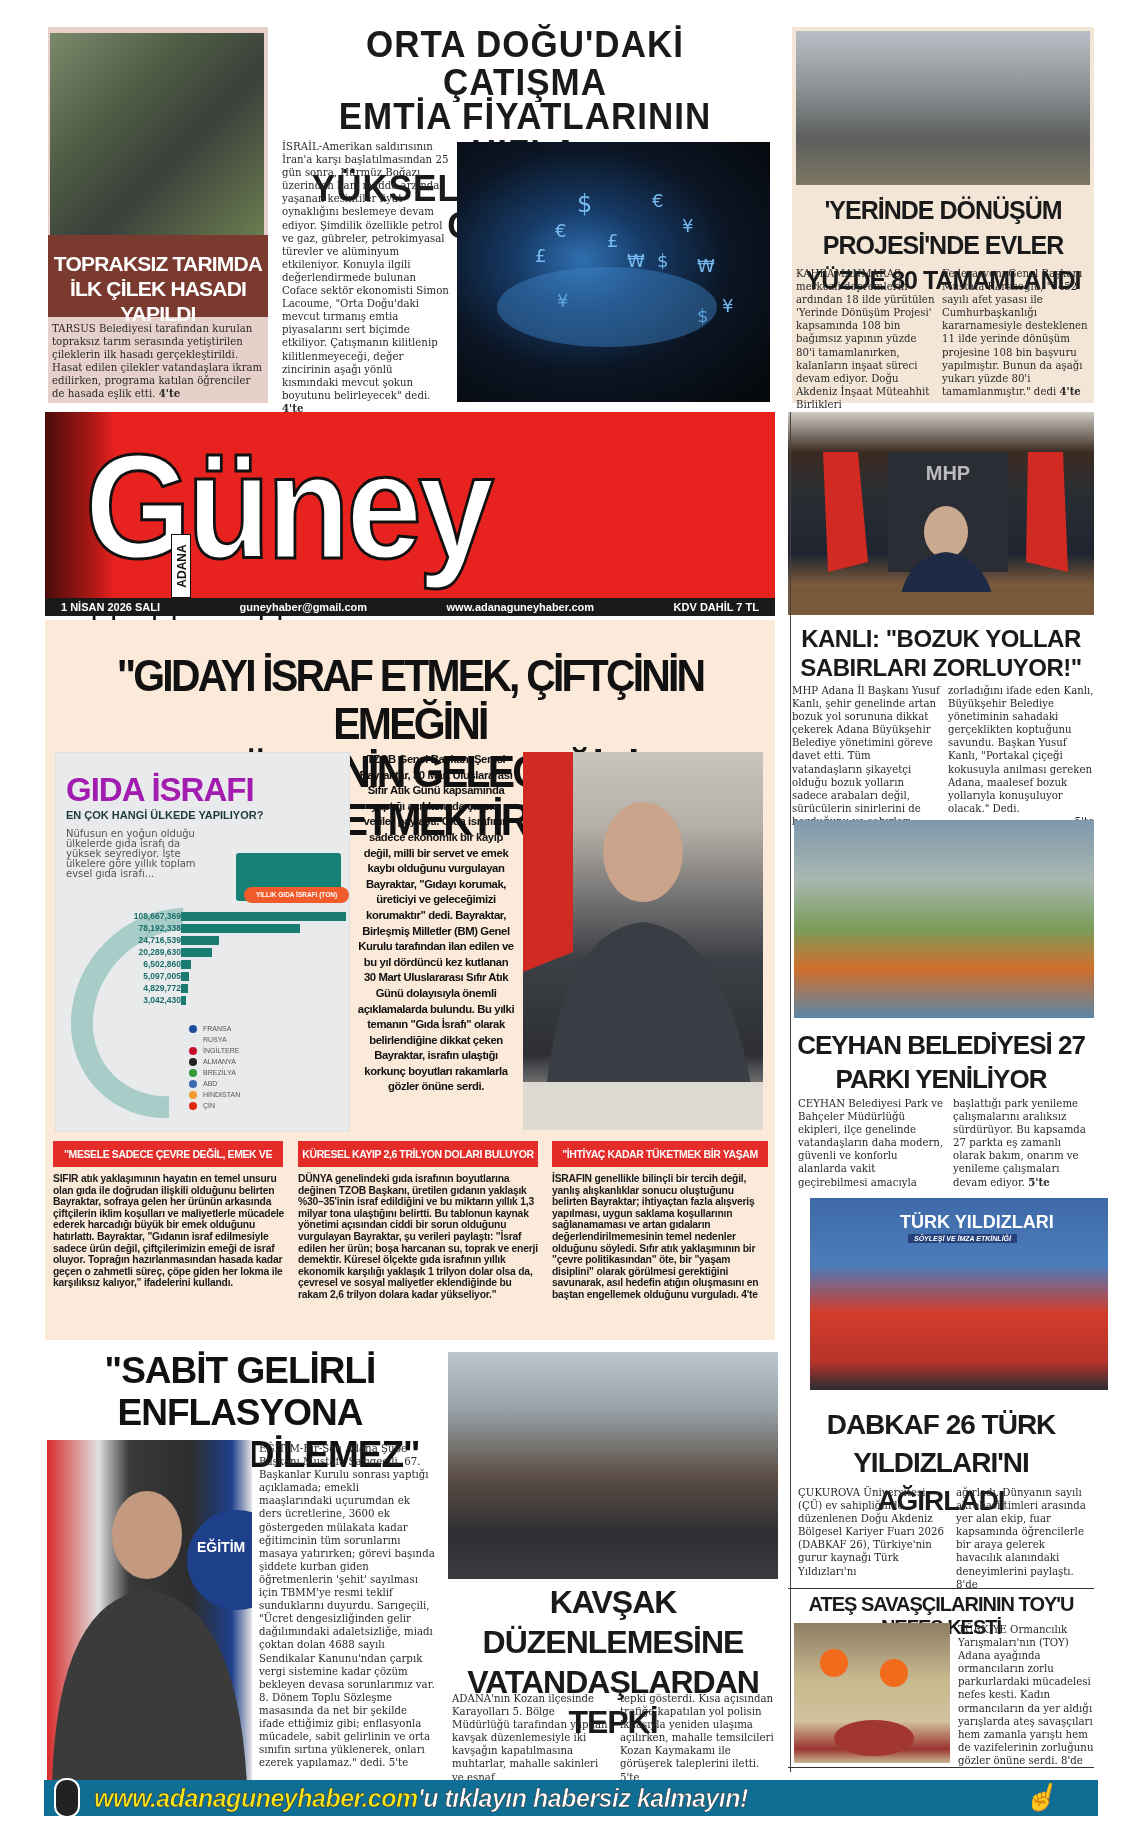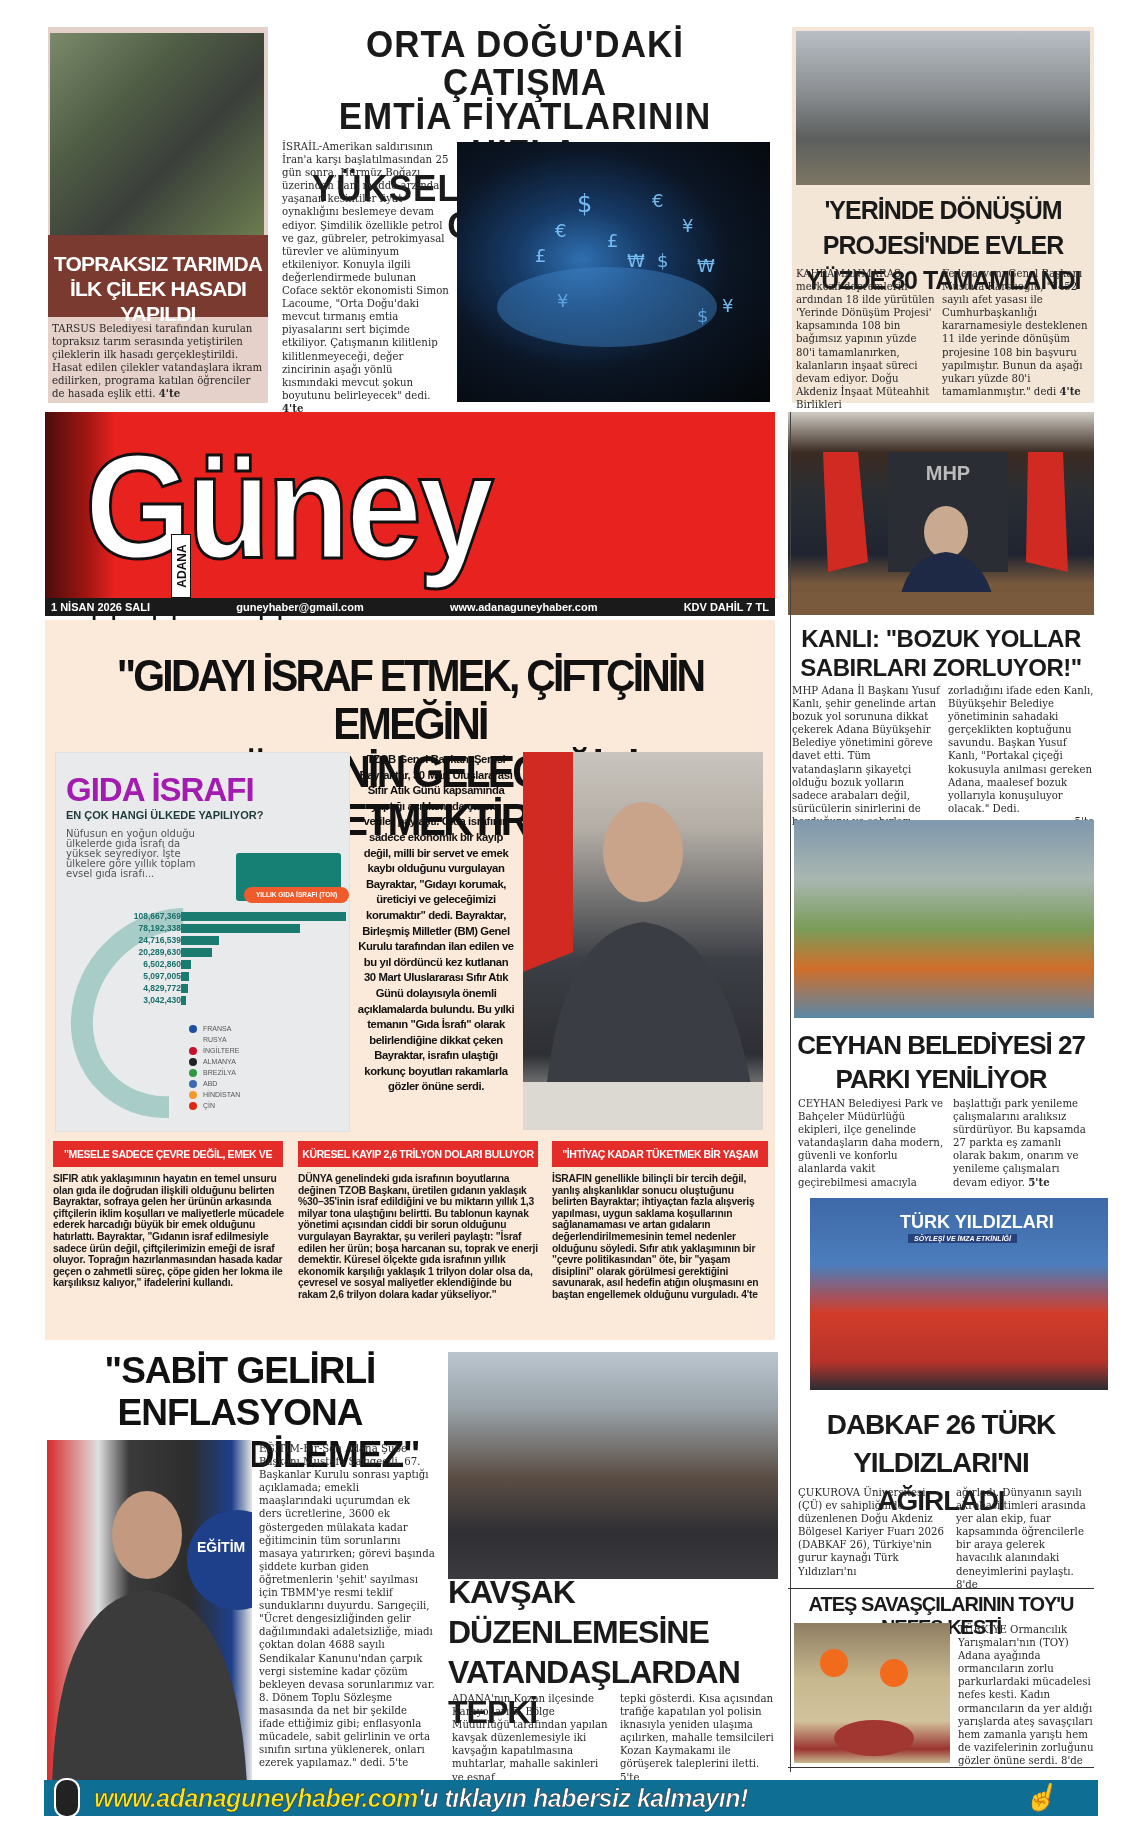--- a/index.html
+++ b/index.html
@@ -29,21 +29,21 @@
   #tr .c1{position:absolute;left:4px;top:240px;width:142px}
   #tr .c2{position:absolute;left:150px;top:240px;width:150px}
 
   
   #mast{left:45px;top:412px;width:730px;height:204px;background:#e8221f}
   #mast .slogan{position:absolute;right:10px;top:6px;font-family:"DejaVu Serif",serif;font-style:italic;font-weight:bold;font-size:20px;color:#111}
   #mast .logo{position:absolute;left:40px;top:20px;font-family:"Liberation Sans",sans-serif;font-weight:900;font-size:148px;line-height:150px;color:#fff;letter-spacing:-4px;transform:scaleX(.92);transform-origin:left;-webkit-text-stroke:3px #111}
   #mast .adana{position:absolute;left:126px;top:122px;width:20px;height:64px;background:#fff;border:1px solid #111}
   #mast .adana span{position:absolute;left:-20px;top:24px;width:60px;font-family:"Liberation Sans",sans-serif;font-weight:bold;font-size:12px;transform:rotate(-90deg);text-align:center;color:#111}
   #mast .portrait{position:absolute;left:0;top:0;width:70px;height:186px;background:linear-gradient(90deg,#4b0d0c 0%,#a01613 60%,rgba(232,34,31,0) 100%)}
-  #mast .bar{position:absolute;left:0;top:186px;width:730px;height:18px;background:#1a1a1a;color:#fff;font-family:"Liberation Sans",sans-serif;font-weight:bold;font-size:11px;line-height:18px;display:flex;justify-content:space-between;padding:0 6px}
+  #mast .bar{position:absolute;left:0;top:186px;width:730px;height:18px;background:#1a1a1a;color:#fff;font-family:"Liberation Sans",sans-serif;font-weight:bold;font-size:11px;line-height:18px;display:flex;justify-content:space-between;padding:0 16px}
 
   
   #mhp{left:788px;top:412px;width:306px}
   #mhp .photo{left:0;top:0;width:306px;height:203px;background:linear-gradient(180deg,#d0ccc4 0%,#3b2b22 20%,#2a2e33 40%,#1f2430 70%,#7a5a3c 85%,#6b4b30 100%)}
   #mhp .head{position:absolute;left:0;top:212px;width:306px;font-family:"Liberation Sans",sans-serif;font-weight:bold;font-size:24px;line-height:29px;text-align:center;letter-spacing:-0.5px}
   #mhp .c1{position:absolute;left:4px;top:272px;width:150px}
   #mhp .c2{position:absolute;left:160px;top:272px;width:146px}
 
   
   #lead{left:45px;top:620px;width:730px;height:720px;background:#fbe9d9}
@@ -88,21 +88,21 @@
   #toy .body{position:absolute;left:170px;top:34px;width:136px}
 
   
   #sabit{left:45px;top:1350px;width:390px}
   #sabit .head{position:absolute;left:0;top:0;width:390px;font-family:"Liberation Sans",sans-serif;font-weight:900;font-size:37px;line-height:42px;text-align:center;letter-spacing:-1px;color:#111}
   #sabit .photo{left:2px;top:90px;width:205px;height:345px;background:linear-gradient(90deg,#d82b2b 0%,#e0e0e0 25%,#3a3a3a 40%,#2d2d2d 70%,#1e3f8a 90%,#e5e5e5 100%)}
   #sabit .body{position:absolute;left:214px;top:92px;width:176px}
 
   #kavsak{left:440px;top:1352px;width:335px;border-left:2px solid #b3232a}
   #kavsak .photo{left:6px;top:0;width:330px;height:227px;background:linear-gradient(180deg,#bcc6cf 0%,#98a2a8 25%,#5b4e45 55%,#2e2e33 80%,#3a3a3f 100%)}
-  #kavsak .head{position:absolute;left:6px;top:220px;width:330px;font-family:"Liberation Sans",sans-serif;font-weight:bold;font-size:32px;line-height:40px;text-align:left;letter-spacing:-1px}
+  #kavsak .head{position:absolute;left:6px;top:230px;width:330px;font-family:"Liberation Sans",sans-serif;font-weight:bold;font-size:32px;line-height:40px;text-align:center;letter-spacing:-1px}
   #kavsak .c1{position:absolute;left:10px;top:340px;width:160px}
   #kavsak .c2{position:absolute;left:178px;top:340px;width:158px}
 
   
   #banner{left:44px;top:1780px;width:1054px;height:36px;background:#0e6e94;display:flex;align-items:center;padding-left:50px;font-family:"Liberation Sans",sans-serif;font-weight:900;font-style:italic;font-size:25px;letter-spacing:-0.5px}
   #banner .url{color:#f7e51b;-webkit-text-stroke:.6px #333}
   #banner .rest{color:#fff;-webkit-text-stroke:.6px #333}
   #banner .mouse{position:absolute;left:10px;top:-2px;width:26px;height:40px;background:#222;border-radius:12px;border:2px solid #fff}
   #banner .hand{position:absolute;left:980px;top:2px;font-size:26px;color:#fff}
   .vline{position:absolute;background:#444;width:1px}

